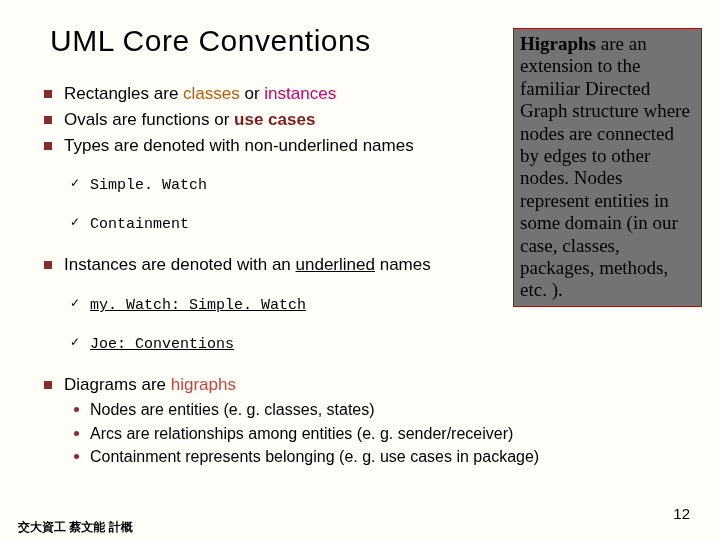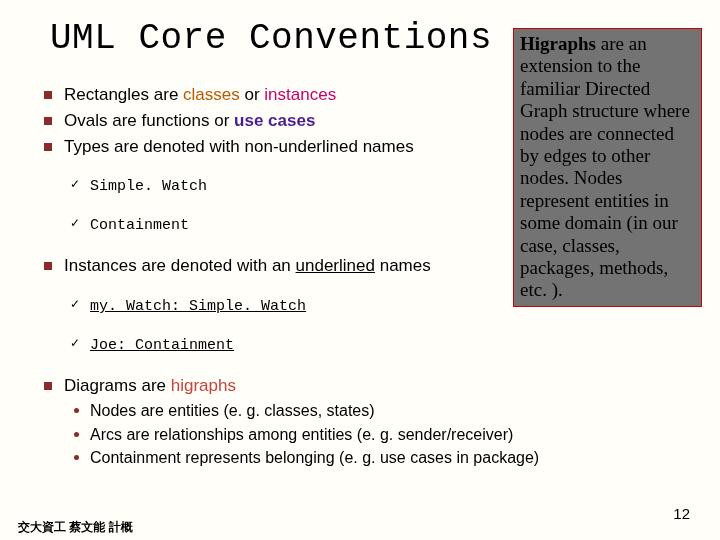--- a/index.html
+++ b/index.html
@@ -6,25 +6,24 @@
   body{
     width:720px;height:540px;
     background:#fffef8;
     font-family:Verdana,Geneva,sans-serif;
     color:#000;
     position:relative;
     box-sizing:border-box;
   }
   .slide{padding:18px 42px 0 42px}
   h1.title{
-    font-size:36px;
+    font-size:30px;
     font-weight:400;
-    margin:0 0 22px 8px;
+    margin:6px 0 22px 8px;
     letter-spacing:0.5px;
-    font-family:Liberation Mono, monospace;
   }
   .body{display:flex;align-items:center}
   ul.main{
     list-style:none;
     margin:0;padding:0;
     font-size:17px;
     line-height:1.4;
     width:460px;
   }
   ul.main>li{
@@ -66,21 +65,21 @@
     line-height:1.35;
   }
   ul.sub2>li:before{
     content:"";
     position:absolute;left:10px;top:8px;
     width:5px;height:5px;border-radius:50%;
     background:#8a2b2b;
   }
   .classes{color:#b85a00}
   .instances{color:#cc0066}
-  .usecases{color:#4c1d95}
+  .usecases{color:#7f1d1d}
   .nonund{color:#000}
   .und{text-decoration:underline}
   .higraphs{color:#c4453a}
 
   .callout{
     position:absolute;
     right:18px;top:28px;
     width:175px;
     border:1px solid #c00;
     padding:4px 6px;
@@ -118,21 +117,21 @@
         <span>Types are denoted with </span><span class="nonund">non-underlined</span><span> names</span>
         <ul class="sub">
           <li>Simple. Watch</li>
           <li>Containment</li>
         </ul>
       </li>
       <li>
         <span>Instances are denoted with an </span><span class="und">underlined</span><span> names</span>
         <ul class="sub">
           <li><span class="und">my. Watch: Simple. Watch</span></li>
-          <li><span class="und">Joe: Containment</span></li>
+          <li><span class="und">Joe: Conventions</span></li>
         </ul>
       </li>
       <li>
         <span>Diagrams are </span><span class="higraphs">higraphs</span>
         <ul class="sub2" style="width:590px">
           <li>Nodes are entities (e. g. classes, states)</li>
           <li>Arcs are relationships among entities (e. g. sender/receiver)</li>
           <li>Containment represents belonging (e. g. use cases in package)</li>
         </ul>
       </li>

